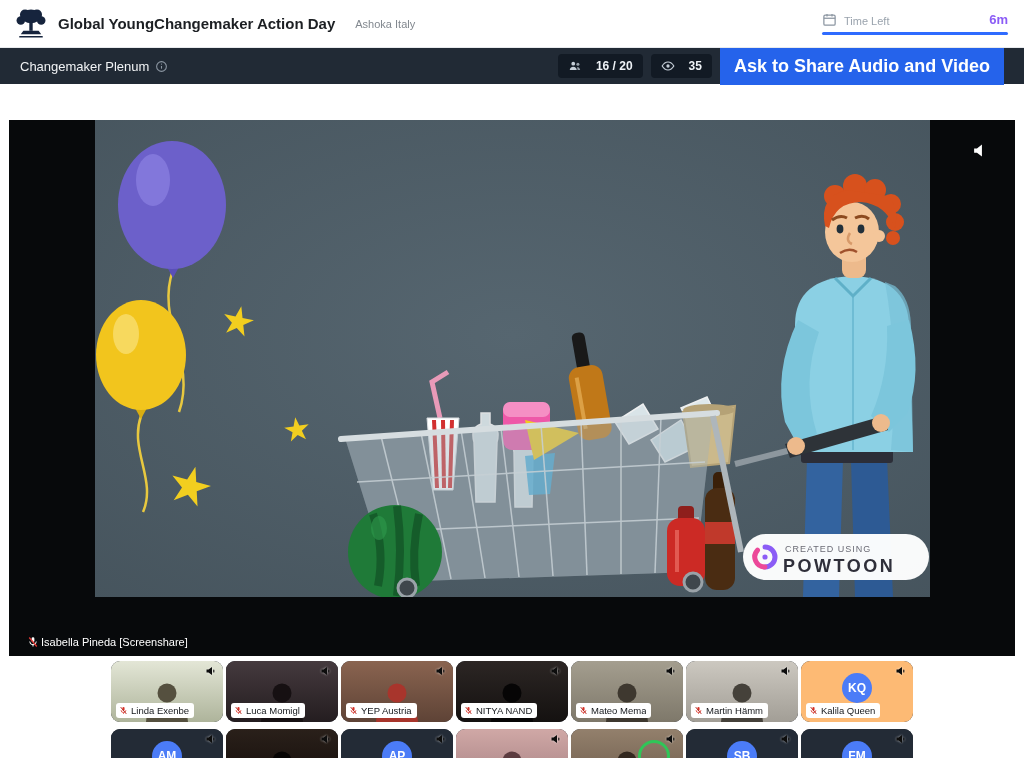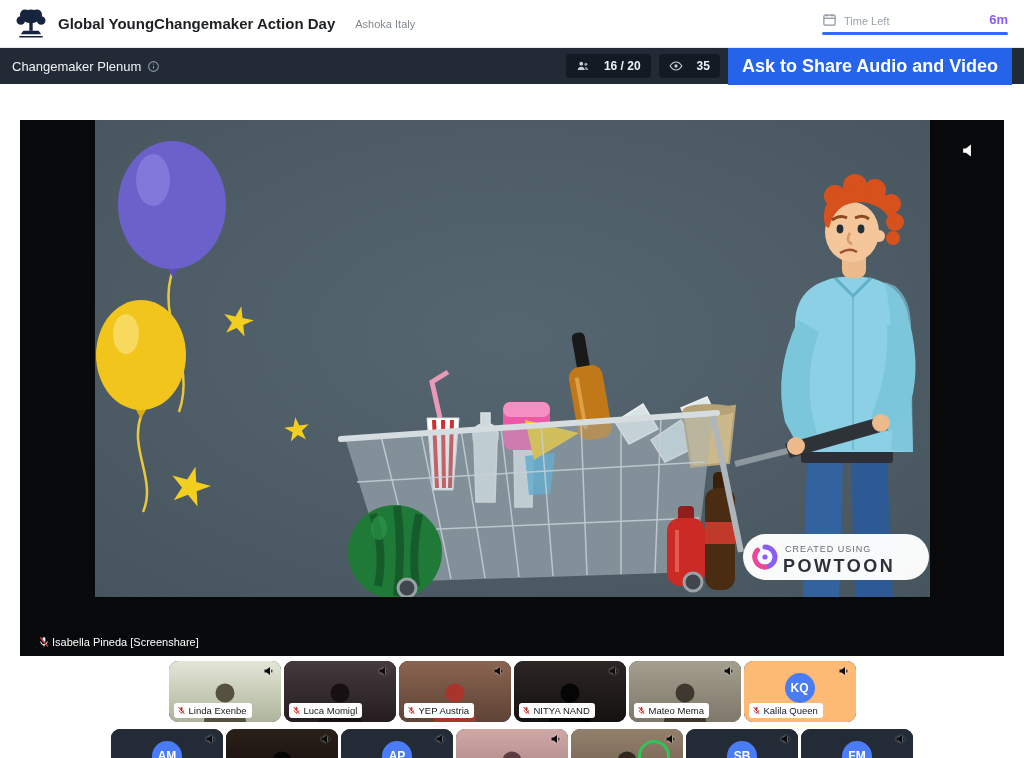--- a/index.html
+++ b/index.html
@@ -15,33 +15,33 @@
   .spacer { flex:1; }
   .timer { width:186px; display:flex; flex-direction:column; gap:5px; margin-right:2px; }
   .timer-row { display:flex; align-items:flex-end; gap:7px; }
   .timer-label { font-size:11px; color:#9aa3ad; }
   .timer-value { margin-left:auto; font-size:13px; font-weight:bold; color:#8b5cf6; }
   .timer-bar { height:3px; border-radius:2px; background:#2f6bff; width:100%; }
   .cal-icon { width:15px; height:15px; }
 
   
   .toolbar { height:36px; background:#212a35; display:flex; align-items:center;
-             padding:0 12px; gap:8px; }
+             padding:0 20px; gap:8px; }
   .session { display:flex; align-items:center; gap:6px; color:#f1f3f5; font-size:13px; }
   .info-icon { width:13px; height:13px; }
   .tb-right { margin-left:auto; display:flex; align-items:center; gap:8px; }
   .badge { background:#121a24; border-radius:4px; padding:5px 10px; display:flex;
            align-items:center; gap:14px; font-size:12px; font-weight:bold; color:#eef2f6; }
   .badge svg { width:14px; height:14px; }
   .share-btn { background:#2563eb; border:none; color:#fff; font-family:Liberation Sans, sans-serif;
                font-size:18px; font-weight:bold; padding:8px 14px; border-radius:0;
                cursor:pointer; }
 
   
-  .stage { position:relative; height:536px; background:#07090b; margin:0 20px; }
+  .stage { position:relative; height:536px; background:#07090b; margin:0 9px; }
   .stage-volume { position:absolute; top:22px; right:26px; width:17px; height:17px; }
   .video-frame { width:835px; height:477px; margin:36px auto 0; position:relative;
                  background:#4c5c66; }
   .video-frame svg.scene { display:block; width:835px; height:477px; }
   .share-label { position:absolute; left:18px; bottom:8px; display:flex;
                  align-items:center; gap:2px; color:#fff; font-size:11px; }
   .share-label svg { width:12px; height:12px; }
 
   
   .participants { height:138px; background:#fff; display:flex; flex-direction:column;
@@ -408,20 +408,42 @@
       <svg viewBox="0 0 24 24">
         <rect x="9.2" y="2.5" width="5.6" height="10" rx="2.8" fill="#d93025"></rect>
         <path d="M5.5 11a6.5 6.5 0 0 0 13 0" fill="none" stroke="#d93025" stroke-width="2"></path>
         <line x1="12" y1="17.5" x2="12" y2="21" stroke="#d93025" stroke-width="2"></line>
         <line x1="4.5" y1="3" x2="19.5" y2="21" stroke="#b3261e" stroke-width="2.6"></line>
       </svg>
       <span class="tile-name-text">Mateo Mema</span>
     </div>
   </div>
       <div class="tile">
+    <div class="tile-video" style="background: linear-gradient(rgb(204, 200, 192), rgb(162, 158, 150));">
+      <svg class="silhouette" viewBox="0 0 66 42" style="display: block; color: rgb(69, 65, 58);">
+        <circle cx="33" cy="13" r="9.5" fill="currentColor"></circle>
+        <path d="M12 42c0-11 9.5-16.5 21-16.5S54 31 54 42z" fill="currentColor"></path>
+      </svg>
+
+    </div>
+    <svg class="tile-speaker" viewBox="0 0 24 24">
+      <path d="M14 4 7 9H3v6h4l7 5z" fill="currentColor"></path>
+      <rect x="16.5" y="9" width="2.2" height="6" rx="1.1" fill="currentColor"></rect>
+    </svg>
+    <div class="tile-name">
+      <svg viewBox="0 0 24 24">
+        <rect x="9.2" y="2.5" width="5.6" height="10" rx="2.8" fill="#d93025"></rect>
+        <path d="M5.5 11a6.5 6.5 0 0 0 13 0" fill="none" stroke="#d93025" stroke-width="2"></path>
+        <line x1="12" y1="17.5" x2="12" y2="21" stroke="#d93025" stroke-width="2"></line>
+        <line x1="4.5" y1="3" x2="19.5" y2="21" stroke="#b3261e" stroke-width="2.6"></line>
+      </svg>
+      <span class="tile-name-text">Martin Hämm</span>
+    </div>
+  </div>
+      <div class="tile">
     <div class="tile-video" style="background: #fdba74;">
 
       <div class="tile-avatar" style="display: flex; background: rgb(75, 124, 247);">KQ</div>
 
     </div>
     <svg class="tile-speaker" viewBox="0 0 24 24">
       <path d="M14 4 7 9H3v6h4l7 5z" fill="currentColor"></path>
       <rect x="16.5" y="9" width="2.2" height="6" rx="1.1" fill="currentColor"></rect>
     </svg>
     <div class="tile-name">

